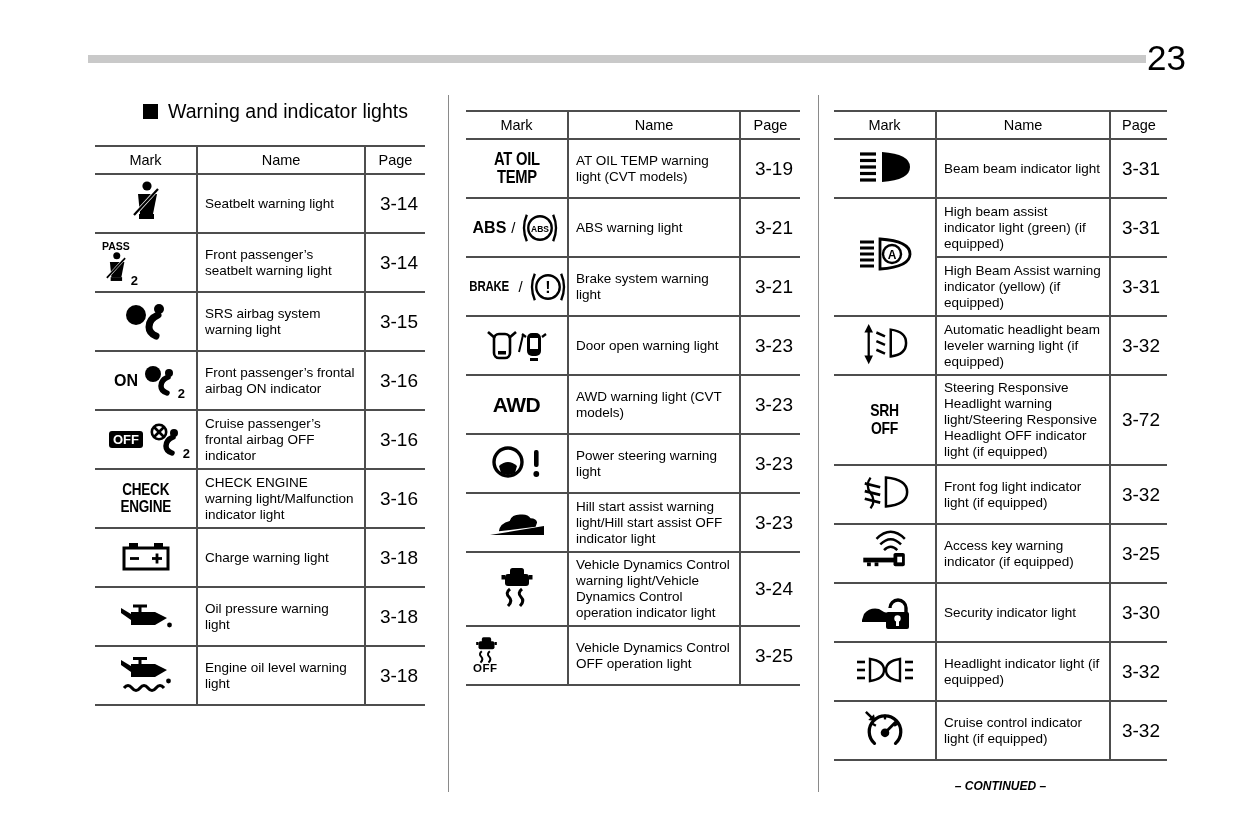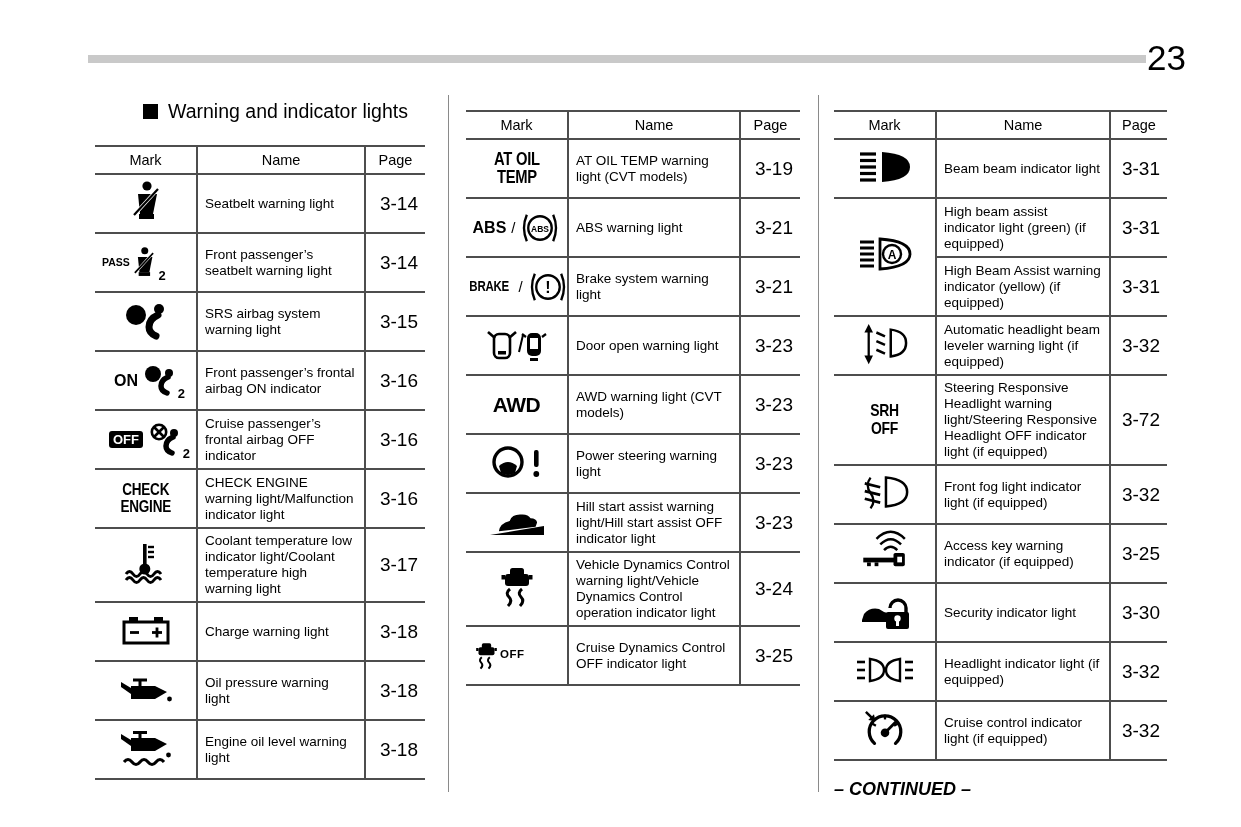--- a/index.html
+++ b/index.html
@@ -22,31 +22,31 @@
   .tbl th,.tbl td{border:2px solid #4d4d4d;vertical-align:middle;}
   .tbl th:first-child,.tbl td:first-child{border-left:none;}
   .tbl th:last-child,.tbl td:last-child{border-right:none;}
   .tbl th{height:22px;font-weight:400;font-size:14.5px;padding:2px;}
   .tbl td{height:49px;padding:4px 7px;}
   td.mk{text-align:center;}
   td.nm{font-size:13.5px;line-height:16px;text-align:left;}
   td.pg{text-align:right;font-size:19px;}
 
   .mk-row{display:flex;align-items:center;justify-content:center;gap:5px;}
-  .mk-stack{display:flex;align-items:center;line-height:1;}
+  .mk-stack{display:flex;flex-direction:column;align-items:flex-start;line-height:1;}
   .iconwrap{position:relative;display:inline-block;line-height:0;}
   .sub{position:absolute;right:-8px;bottom:-3px;font-weight:bold;font-size:13px;line-height:1;}
   .badge{background:#000;color:#fff;font-weight:bold;font-size:13px;padding:1px 4px;border-radius:3px;}
   .mk-cond{font-weight:bold;font-size:16.5px;line-height:1.05;white-space:pre-line;display:inline-block;transform:scaleX(.82);transform-origin:center;letter-spacing:-.3px;}
   .mk-bold{font-weight:bold;font-size:16px;}
   .mk-awd{font-weight:bold;font-size:21px;letter-spacing:-.5px;}
   .mk-pass{font-weight:bold;font-size:10.5px;margin-bottom:1px;}
   .mk-off-vdc{font-weight:bold;font-size:11.5px;letter-spacing:.5px;margin-top:-1px;}
   .sep{font-size:15px;}
-  .continued{position:absolute;left:834px;top:779px;width:333px;text-align:left;font-weight:bold;font-style:italic;font-size:18px;}
+  .continued{position:absolute;left:834px;top:779px;width:333px;text-align:center;font-weight:bold;font-style:italic;font-size:12px;}
   svg{overflow:visible;}
   svg text{font-family:"Liberation Sans",sans-serif;}
 </style>
 </head>
 <body>
 
 <div class="top-rule"></div>
 <div class="page-num">23</div>
 <div class="title">
   <span class="title-square"></span>
@@ -150,35 +150,20 @@
   <tr>
     <td class="mk">
       <span class="mk-cond">CHECK
 ENGINE</span>
     </td>
     <td class="nm">CHECK ENGINE warning light/Malfunction indicator light</td>
     <td class="pg">3-16</td>
   </tr>
   <tr>
     <td class="mk">
-      <svg width="46" height="40" viewBox="0 0 46 40">
-        <rect x="20" y="1" width="3.6" height="21"></rect>
-        <line x1="25" y1="4" x2="31" y2="4" stroke="#000" stroke-width="2.4"></line>
-        <line x1="25" y1="9" x2="31" y2="9" stroke="#000" stroke-width="2.4"></line>
-        <line x1="25" y1="14" x2="31" y2="14" stroke="#000" stroke-width="2.4"></line>
-        <circle cx="21.8" cy="26" r="5.5"></circle>
-        <path d="M3 31 q3.5 -5 7 0 t7 0 t7 0 t7 0 t7 0" fill="none" stroke="#000" stroke-width="3"></path>
-        <path d="M3 37 q3.5 -5 7 0 t7 0 t7 0 t7 0 t7 0" fill="none" stroke="#000" stroke-width="3"></path>
-      </svg>
-    </td>
-    <td class="nm">Coolant temperature low indicator light/Coolant temperature high warning light</td>
-    <td class="pg">3-17</td>
-  </tr>
-  <tr>
-    <td class="mk">
       <svg width="52" height="32" viewBox="0 0 52 32">
         <rect x="9" y="3" width="9" height="6"></rect>
         <rect x="34" y="3" width="9" height="6"></rect>
         <rect x="4" y="8" width="44" height="21" fill="none" stroke="#000" stroke-width="3"></rect>
         <line x1="10" y1="18.5" x2="19" y2="18.5" stroke="#000" stroke-width="2.8"></line>
         <line x1="32" y1="18.5" x2="42" y2="18.5" stroke="#000" stroke-width="2.8"></line>
         <line x1="37" y1="13.5" x2="37" y2="23.5" stroke="#000" stroke-width="2.8"></line>
       </svg>
     </td>
     <td class="nm">Charge warning light</td>
@@ -336,21 +321,21 @@
           <rect x="13" y="2" width="14" height="9" rx="2.5"></rect>
           <rect x="8" y="8" width="24" height="12" rx="3"></rect>
           <rect x="4.5" y="9" width="3.5" height="4.5"></rect>
           <rect x="32" y="9" width="3.5" height="4.5"></rect>
           <path d="M13 23 q-5 4 -1 8 t-1 9" fill="none" stroke="#000" stroke-width="3"></path>
           <path d="M25 23 q-5 4 -1 8 t-1 9" fill="none" stroke="#000" stroke-width="3"></path>
         </svg>
         <span class="mk-off-vdc">OFF</span>
       </div>
     </td>
-    <td class="nm">Cruise Dynamics Control OFF indicator light</td>
+    <td class="nm">Vehicle Dynamics Control OFF operation light</td>
     <td class="pg">3-25</td>
   </tr>
 </tbody>
   </table>
 
 <table class="tbl" id="t3">
   <colgroup>
       <col style="width:102px">
       <col style="width:174px">
       <col style="width:57px">

